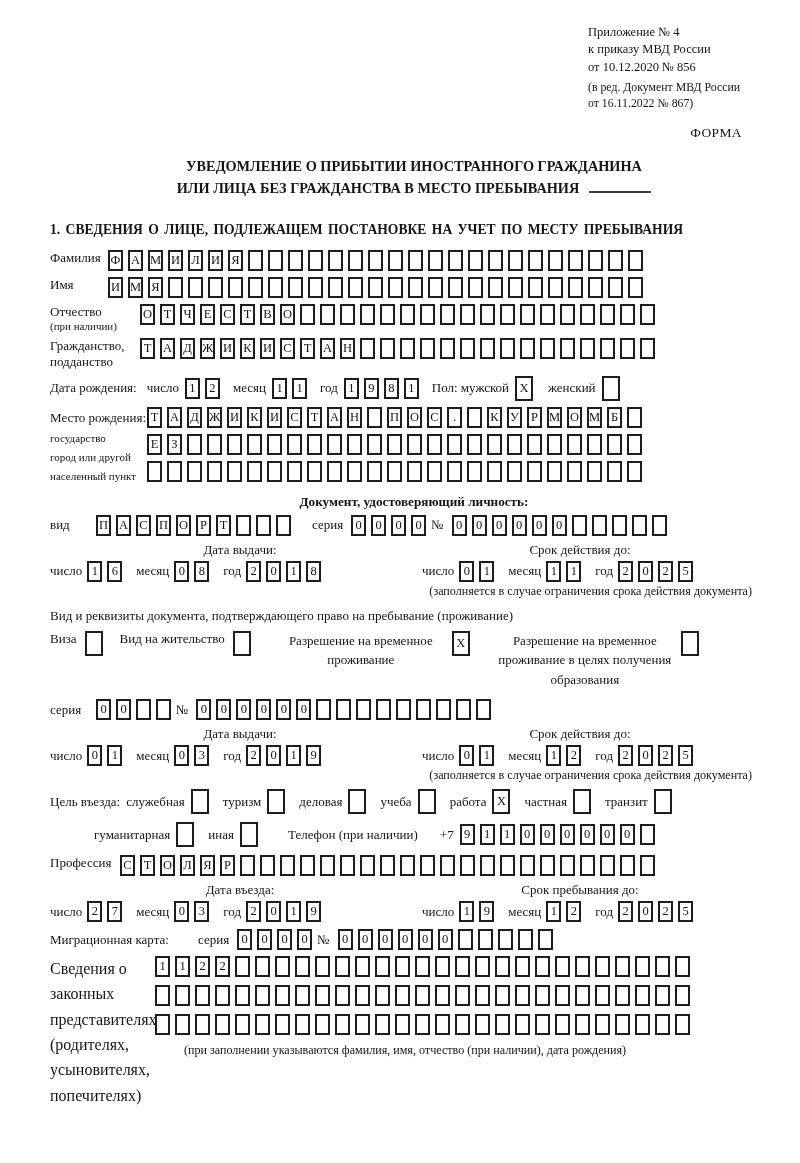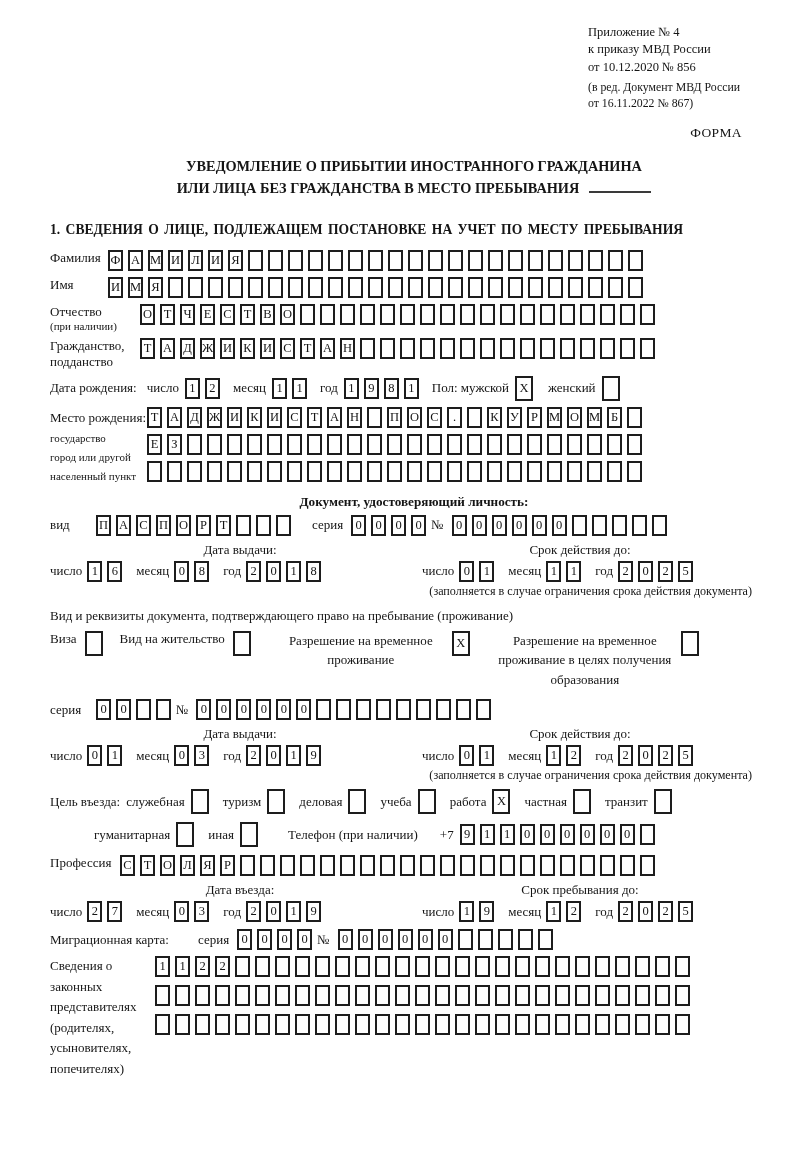--- a/index.html
+++ b/index.html
@@ -43,21 +43,21 @@
   .ropt{display:flex;align-items:flex-start}
   .ropt .optlbl{margin-right:8px}
   .ctr{text-align:center;line-height:1.5}
   .w170{width:166px}.w178{width:176px}
   .gap12{width:12px;flex:none}.gap16{width:16px;flex:none}.gap22{width:22px;flex:none}
   .popt{display:flex;align-items:center;margin-right:9px}
   .popt .optlbl{margin-right:6px}
   .indent{padding-left:44px}
   .bp-lines{line-height:1.72}
   .bp-rows .cells{margin-bottom:6px;display:flex}
-  .reps-lines{line-height:1.58;font-size:13px}
+  .reps-lines{line-height:1.58;font-size:16px}
   .reps-rows .cells{margin-bottom:8px;display:flex}
   .repnote{text-align:center;padding-left:150px;font-size:12.1px;margin-top:2px}
 </style>
 </head>
 <body>
 
 <div class="page">
 
   <div class="hdr">
     <div>Приложение № 4</div>
@@ -798,16 +798,17 @@
           <span class="bx"></span>
           <span class="bx"></span>
           <span class="bx"></span>
           <span class="bx"></span>
           <span class="bx"></span>
           <span class="bx"></span>
           <span class="bx"></span>
           <span class="bx"></span>
           <span class="bx"></span>
         </div>
+      <div class="repnote" style="padding-left:0;margin-left:-40px">(при заполнении указываются фамилия, имя, отчество (при наличии), дата рождения)</div>
     </div>
   </div>
 
 </div>
 
 </body></html>

